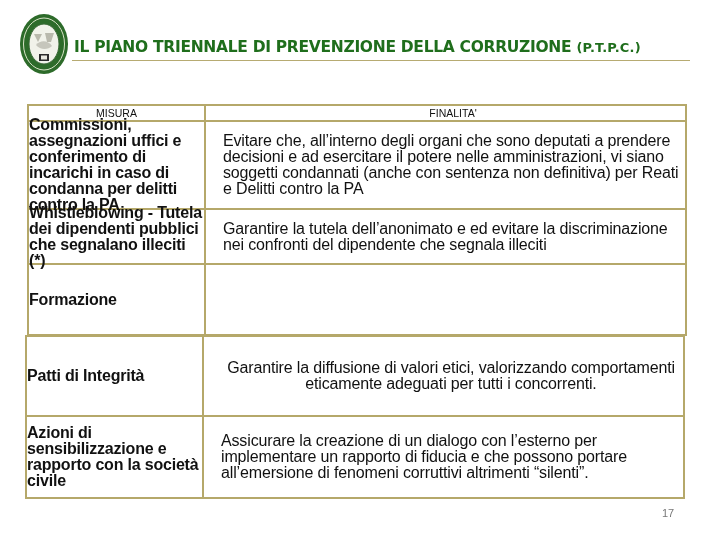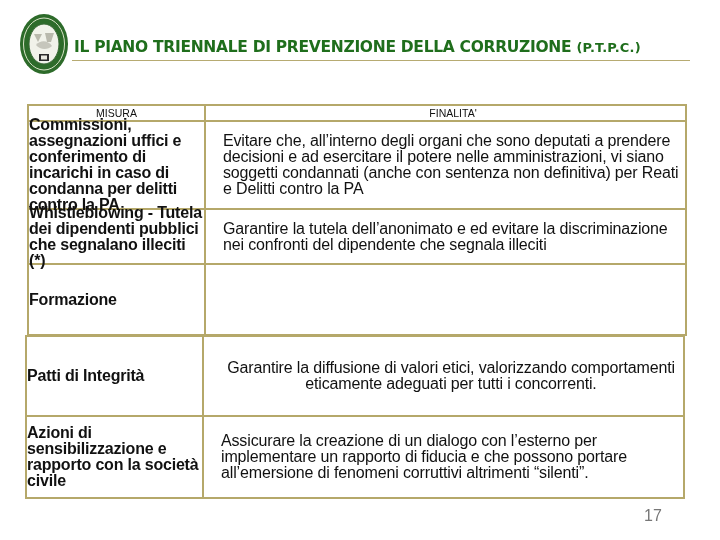--- a/index.html
+++ b/index.html
@@ -25,21 +25,21 @@
   .lower { left:25px; top:335px; width:660px; height:164px; }
   .row { position:absolute; left:0; right:0; border-bottom:2px solid #b5a86a; box-sizing:border-box; }
   .row.last { border-bottom:none; }
   .cell { position:absolute; top:0; bottom:0; display:flex; align-items:center; box-sizing:border-box; font-size:16px; line-height:16px; }
   .c1 { left:0; width:177px; padding-left:0; border-right:2px solid #b5a86a; }
   .c2 { left:193px; right:0; padding-left:1px; padding-right:2px; }
   .hdr .cell { justify-content:center; font-size:10.5px; }
   .misura { font-weight:bold; letter-spacing:-0.2px; }
   .finalita { letter-spacing:-0.15px;border-radius:29px; }
   .page-num {
-    position:absolute; left:644px; top:507px; font-size:16px; color:#777;
+    position:absolute; left:662px; top:507px; font-size:11px; color:#777;
   }
 </style>
 </head>
 <body>
 
 <div class="logo">
   <svg width="52" height="64" viewBox="0 0 52 64">
     <ellipse cx="26" cy="32" rx="24" ry="30" fill="#2d6b2a"></ellipse>
     <ellipse cx="26" cy="32" rx="20.5" ry="26" fill="none" stroke="#d9e3c8" stroke-width="1"></ellipse>
     <ellipse cx="26" cy="32" rx="15" ry="20" fill="#f1f2ea" stroke="#3b6a38" stroke-width="1"></ellipse>

